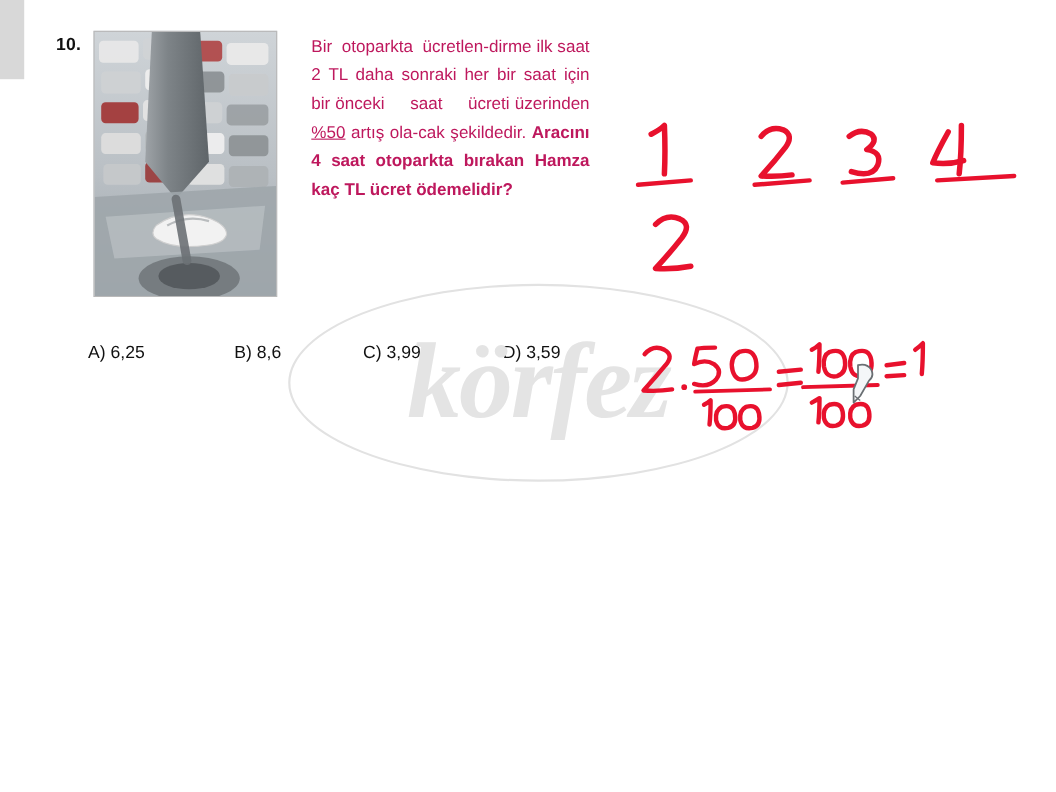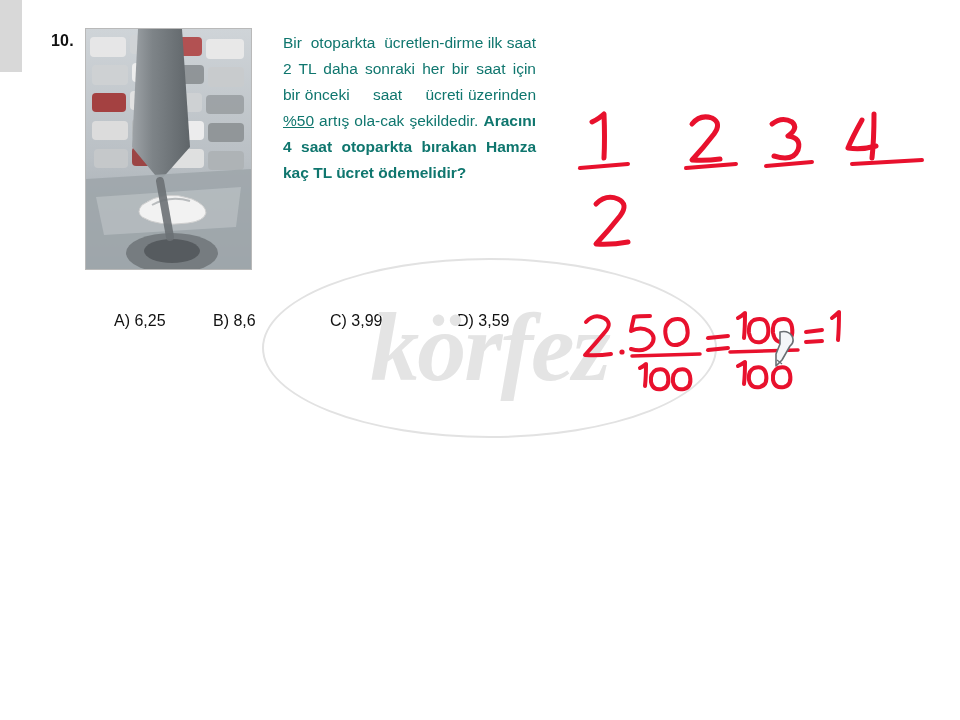--- a/index.html
+++ b/index.html
@@ -51,21 +51,21 @@
   .q-photo svg { display: block; }
 
   
   .q-text {
     position: absolute;
     left: 283px;
     top: 30px;
     width: 253px;
     font-size: 15.5px;
     line-height: 26px;
-    color: #0f766e;
+    color: #be185d;
     text-align: justify;
     text-justify: inter-word;
   }
   .q-text .b { font-weight: bold; }
   .q-text .u { text-decoration: underline; }
   .q-text p { margin: 0; }
 
   
   .options {
     position: absolute;
@@ -73,21 +73,21 @@
     top: 312px;
     width: 470px;
     height: 26px;
   }
   .option {
     position: absolute;
     font-size: 16px;
     color: #111;
     white-space: nowrap;
   }
-  .option-0 { left: 0px; margin-left: 34px; }
+  .option-0 { left: 0px; }
   .option-1 { left: 133px; }
   .option-2 { left: 250px; }
   .option-3 { left: 377px; }
 
   
   .watermark {
     position: absolute;
     left: 262px;
     top: 258px;
     width: 455px;

